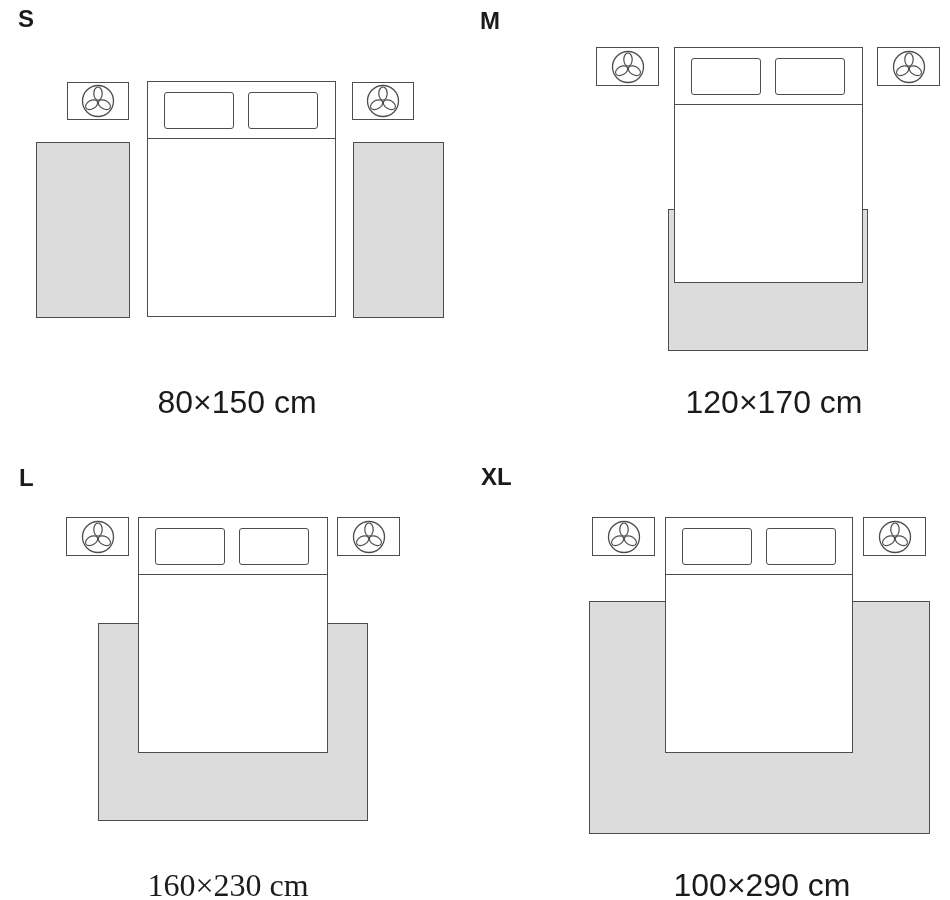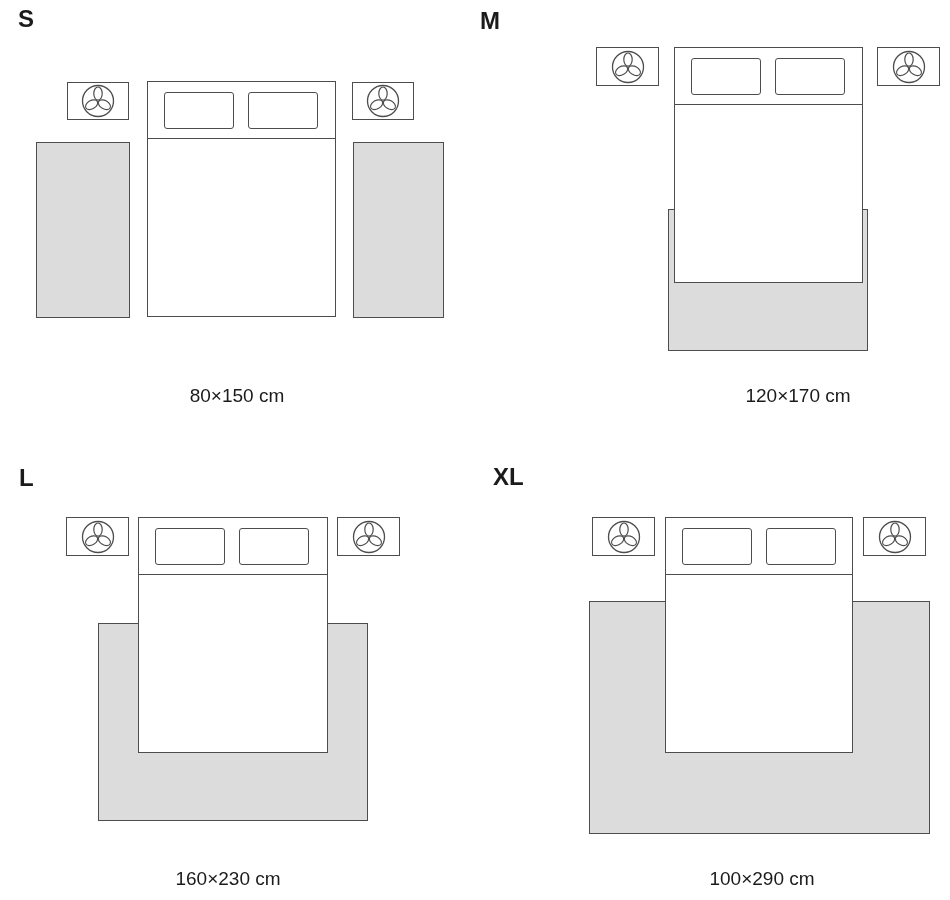--- a/index.html
+++ b/index.html
@@ -23,29 +23,29 @@
   .panel-l  { left: 0;     top: 450px; }
   .panel-xl { left: 475px; top: 450px; }
 
   .panel-label {
     position: absolute; font-size: 24px; font-weight: 700;
     line-height: 1; color: var(--text); letter-spacing: 0;
   }
   .lab-s  { left: 18px; top: 7px;  }
   .lab-m  { left: 5px;  top: 9px;  }
   .lab-l  { left: 19px; top: 16px; }
-  .lab-xl { left: 18px;  top: 15px; }
+  .lab-xl { left: 6px;  top: 15px; }
 
   .caption {
-    position: absolute; font-size: 19px; line-height: 1;
+    position: absolute; font-size: 32px; line-height: 1;
     color: var(--text); transform: translateX(-50%); white-space: nowrap;
   }
   .cap-s  { left: 237px; top: 386px; }
-  .cap-m  { left: 299px; top: 386px; margin-left: 24px; }
-  .cap-l  { left: 228px; top: 419px; }
+  .cap-m  { left: 299px; top: 386px; }
+  .cap-l  { left: 228px; top: 419px; font-family: Liberation Serif, serif; }
   .cap-xl { left: 287px; top: 419px; }
 
   .rug {
     position: absolute;
     background: var(--rug-fill);
     border: 1px solid var(--outline);
   }
   .rug-s-left  { left: 36px;  top: 142px; width: 94px;  height: 176px; }
   .rug-s-right { left: 353px; top: 142px; width: 91px;  height: 176px; }
   .rug-m       { left: 193px; top: 209px; width: 200px; height: 142px; }

